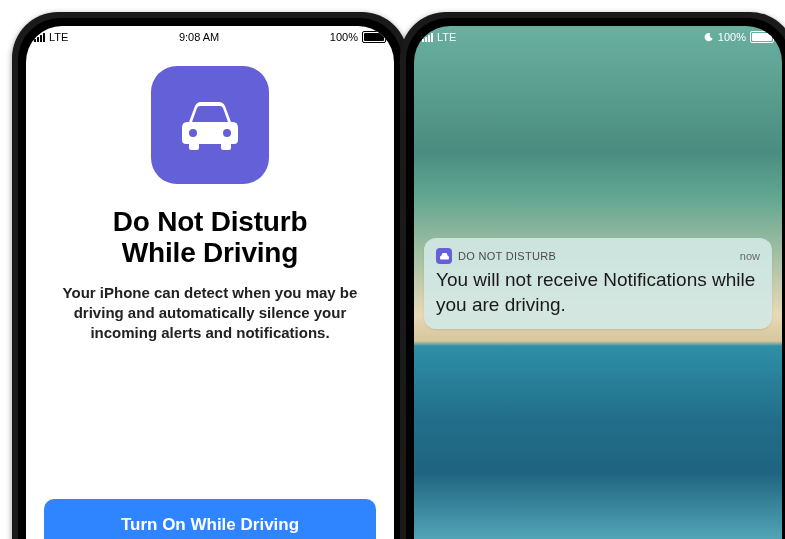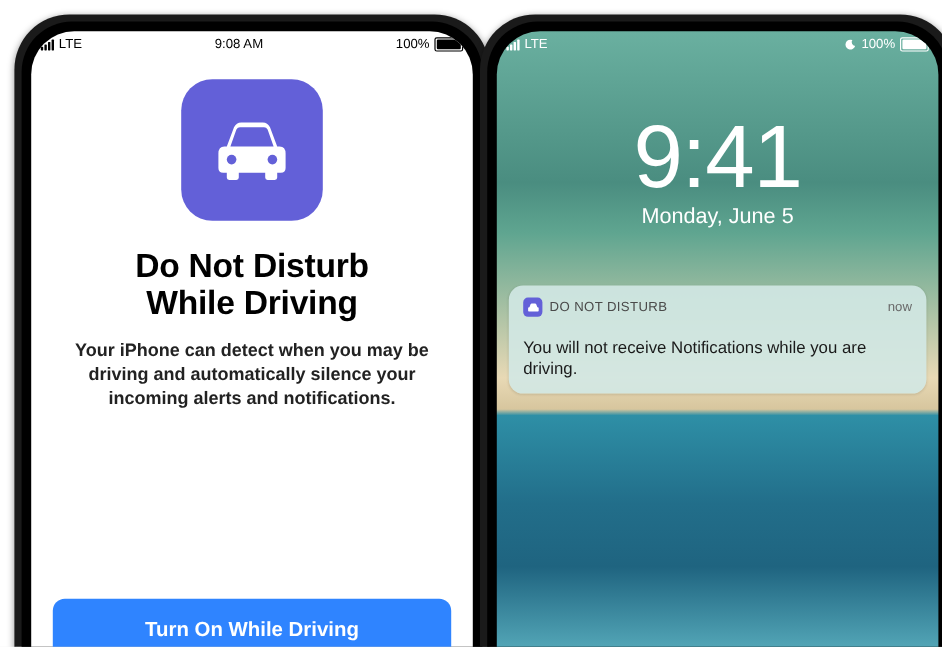--- a/index.html
+++ b/index.html
@@ -32,21 +32,21 @@
   
   .lock-time{position:absolute;top:68px;left:0;right:0;text-align:center;color:#fff;}
   .clock{font-size:74px;font-weight:200;letter-spacing:-1px;line-height:1;}
   .datestr{font-size:18px;font-weight:400;margin-top:2px;}
   .notif{position:absolute;top:212px;left:10px;right:10px;border-radius:12px;background:rgba(210,232,228,0.9);padding:10px 12px 12px;box-shadow:0 1px 2px rgba(0,0,0,0.1);}
   .notif-head{display:flex;align-items:center;gap:6px;font-size:11px;}
   .notif-icon{width:16px;height:16px;border-radius:4px;background:#6360d8;display:flex;align-items:center;justify-content:center;}
   .notif-icon svg{width:11px;height:9px;}
   .notif-app{color:#4a4a4a;text-transform:uppercase;letter-spacing:0.3px;flex:1;}
   .notif-time{color:#6a6a6a;}
-  .notif-body{font-size:14px;color:#1a1a1a;margin-top:16px;line-height:1.3;}
+  .notif-body{font-size:19px;color:#1a1a1a;margin-top:4px;line-height:1.3;}
 </style>
 </head>
 <body>
 
 <div class="stage">
 
   <div class="phone phone-left">
     <div class="bezel"></div>
     <div class="screen">
       <div class="status dark">
@@ -102,24 +102,20 @@
           <svg class="moon" viewBox="0 0 24 24">
               <path fill="#fff" d="M16 3 A9 9 0 1 0 21 14 A7 7 0 0 1 16 3 Z"></path>
             </svg>
           <span>100%</span>
           <span class="batt">
               <span class="fill"></span>
             </span>
         </div>
       </div>
 
-      <div class="lock-time">
-        <div class="clock">9:41</div>
-        <div class="datestr">Monday, June 5</div>
-      </div>
 
       <div class="notif">
         <div class="notif-head">
           <span class="notif-icon">
             <svg viewBox="0 0 70 50">
               <path fill="#fff" d="M14 22 L20 6 Q22 2 26 2 L44 2 Q48 2 50 6 L56 22 L58 22 Q63 22 63 28 L63 40 Q63 44 59 44 L11 44 Q7 44 7 40 L7 28 Q7 22 12 22 Z"></path>
             </svg>
           </span>
           <span class="notif-app">DO NOT DISTURB</span>
           <span class="notif-time">now</span>

